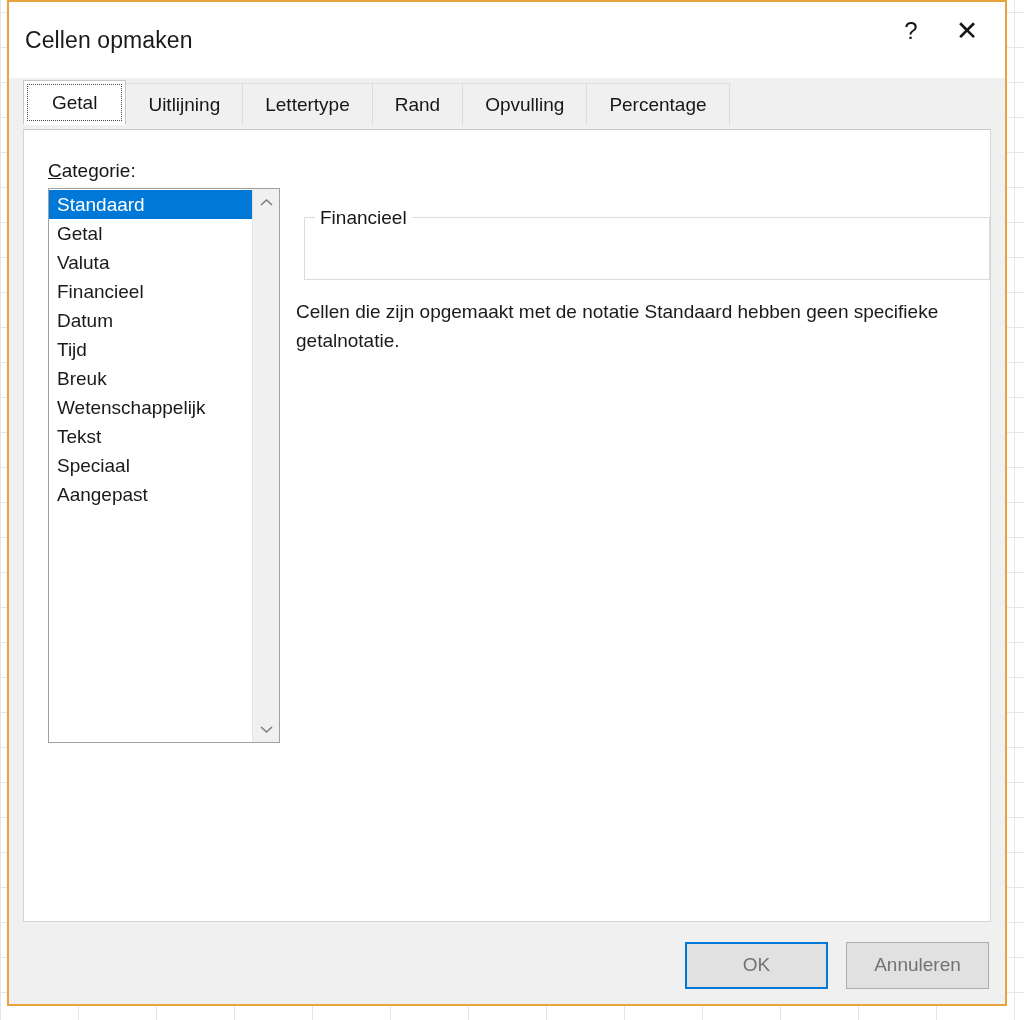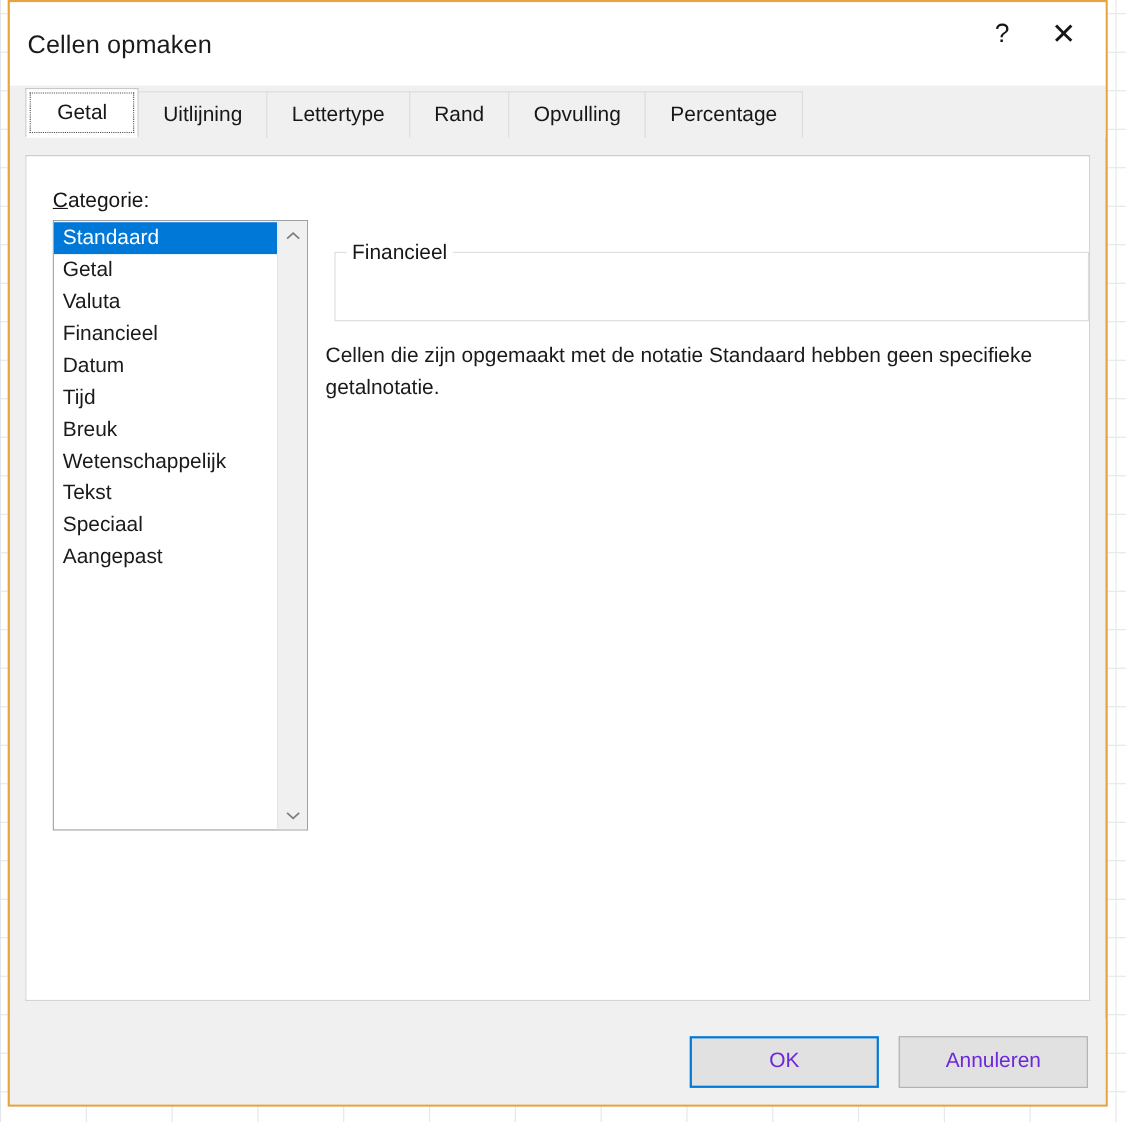--- a/index.html
+++ b/index.html
@@ -123,21 +123,21 @@
   .tab.active .focusring {
     position: absolute;
     inset: 3px;
     border: 1px dotted #4a4a4a;
     pointer-events: none;
   }
 
   
   .content {
     flex: 1;
-    margin: 16px 14px;
+    margin: 4px 14px;
     background: #ffffff;
     border: 1px solid #d4d4d4;
     border-top: 1px solid #c8c8c8;
     position: relative;
     box-sizing: border-box;
   }
 
   .field-label {
     position: absolute;
     left: 24px;
@@ -243,25 +243,25 @@
     flex: none;
     background: #f0f0f0;
     display: flex;
     align-items: center;
     justify-content: flex-end;
     padding-right: 16px;
     box-sizing: border-box;
   }
   .btn {
     height: 47px;
-    width: 172px;
+    width: 143px;
     background: #e1e1e1;
     border: 1px solid #adadad;
     font-size: 19px;
-    color: #6d28d9;
+    color: #737373;
     font-family: "Liberation Sans", sans-serif;
     cursor: default;
     display: flex;
     align-items: center;
     justify-content: center;
     box-sizing: border-box;
   }
   .btn.default {
     border: 2px solid #0078d7;
     margin-right: 18px;

